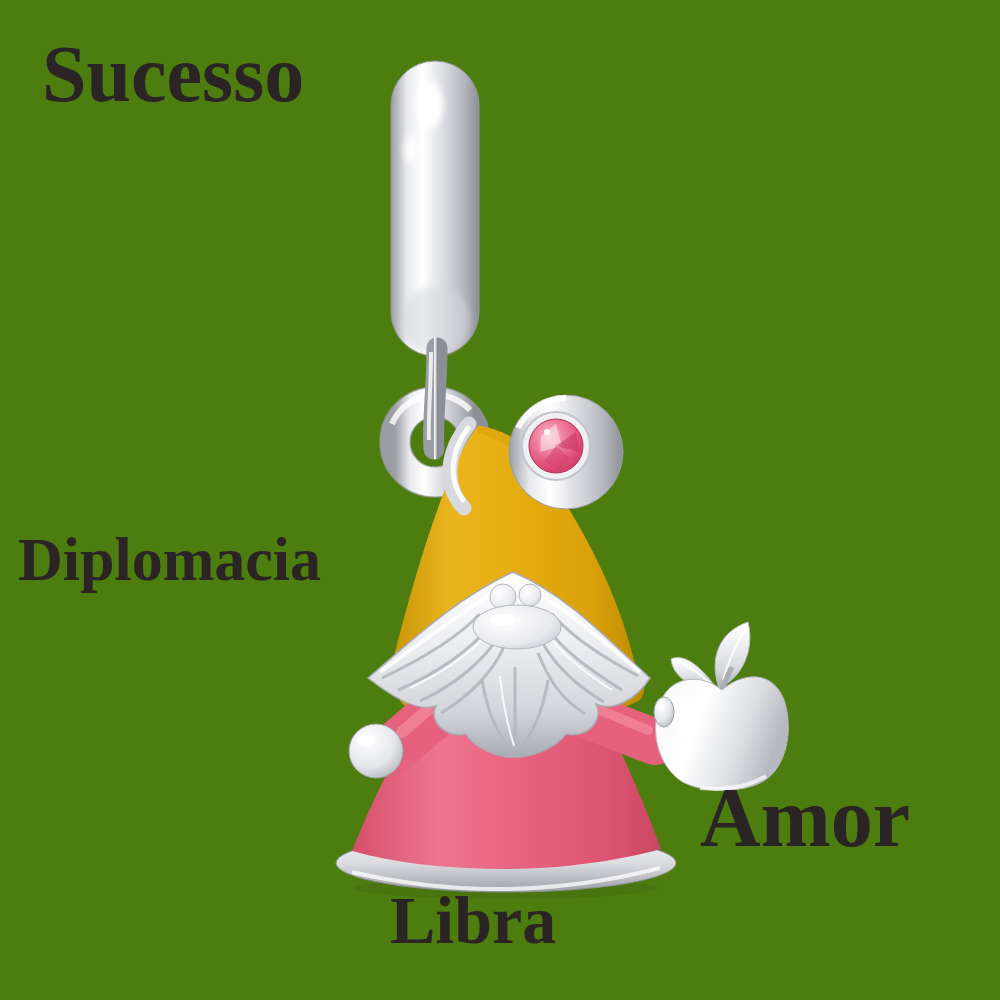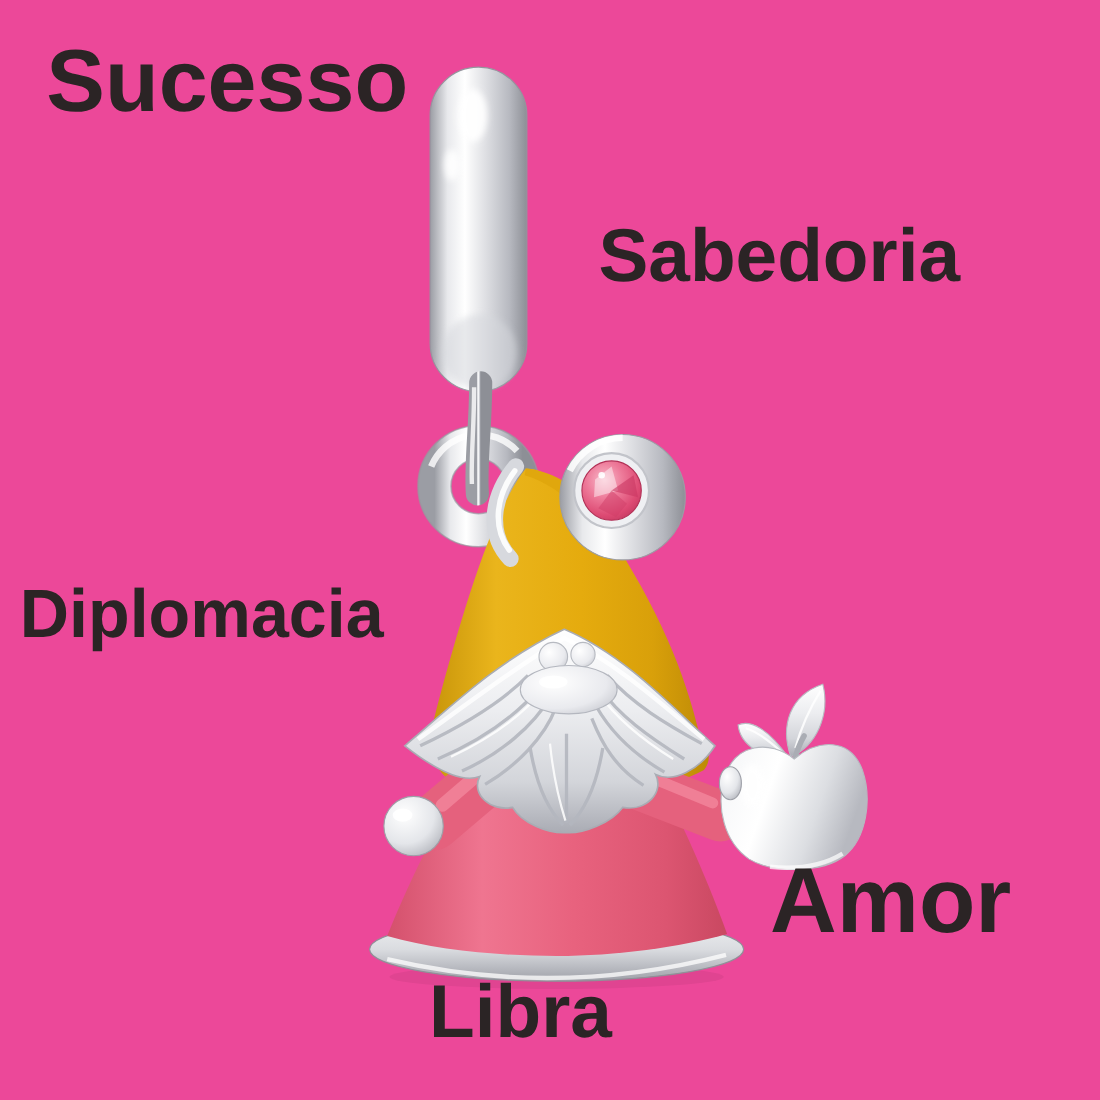--- a/index.html
+++ b/index.html
@@ -1,21 +1,21 @@
 <!DOCTYPE html>
 <html><head>
 <meta charset="utf-8">
 <style>
   html,body{margin:0;padding:0;}
   .stage{
     position:relative;
     width:1000px;height:1000px;
-    background:#ec4899;
+    background:#4d7c0f;
     overflow:hidden;
-    font-family:Liberation Sans, sans-serif;
+    font-family:Liberation Serif, serif;
   }
   .stage svg{position:absolute;left:0;top:0;}
   .word{
     position:absolute;
     color:#2b2425;
     font-weight:700;
     line-height:1;
     white-space:nowrap;
     letter-spacing:0px;
   }
@@ -211,17 +211,16 @@
                C 788 762 793 726 784 700
                C 773 670 743 672 722 690 Z" fill="url(#gApple)" stroke="#b6b9c0" stroke-width="1"></path>
       <ellipse cx="684" cy="714" rx="11" ry="19" fill="#ffffff" opacity="0.9" filter="url(#soft)"></ellipse>
       <path d="M 700 788 Q 740 792 766 776" fill="none" stroke="#ffffff" stroke-width="4" opacity="0.7"></path>
 
       <ellipse cx="664" cy="712" rx="10" ry="15" fill="url(#gBall)" stroke="#9ea0a8" stroke-width="1"></ellipse>
     </g>
   </svg>
 
   <div class="word w-sucesso">Sucesso</div>
-  <div class="word w-sabedoria">Sabedoria</div>
   <div class="word w-diplomacia">Diplomacia</div>
   <div class="word w-amor">Amor</div>
   <div class="word w-libra">Libra</div>
 </div>
 
 </body></html>

